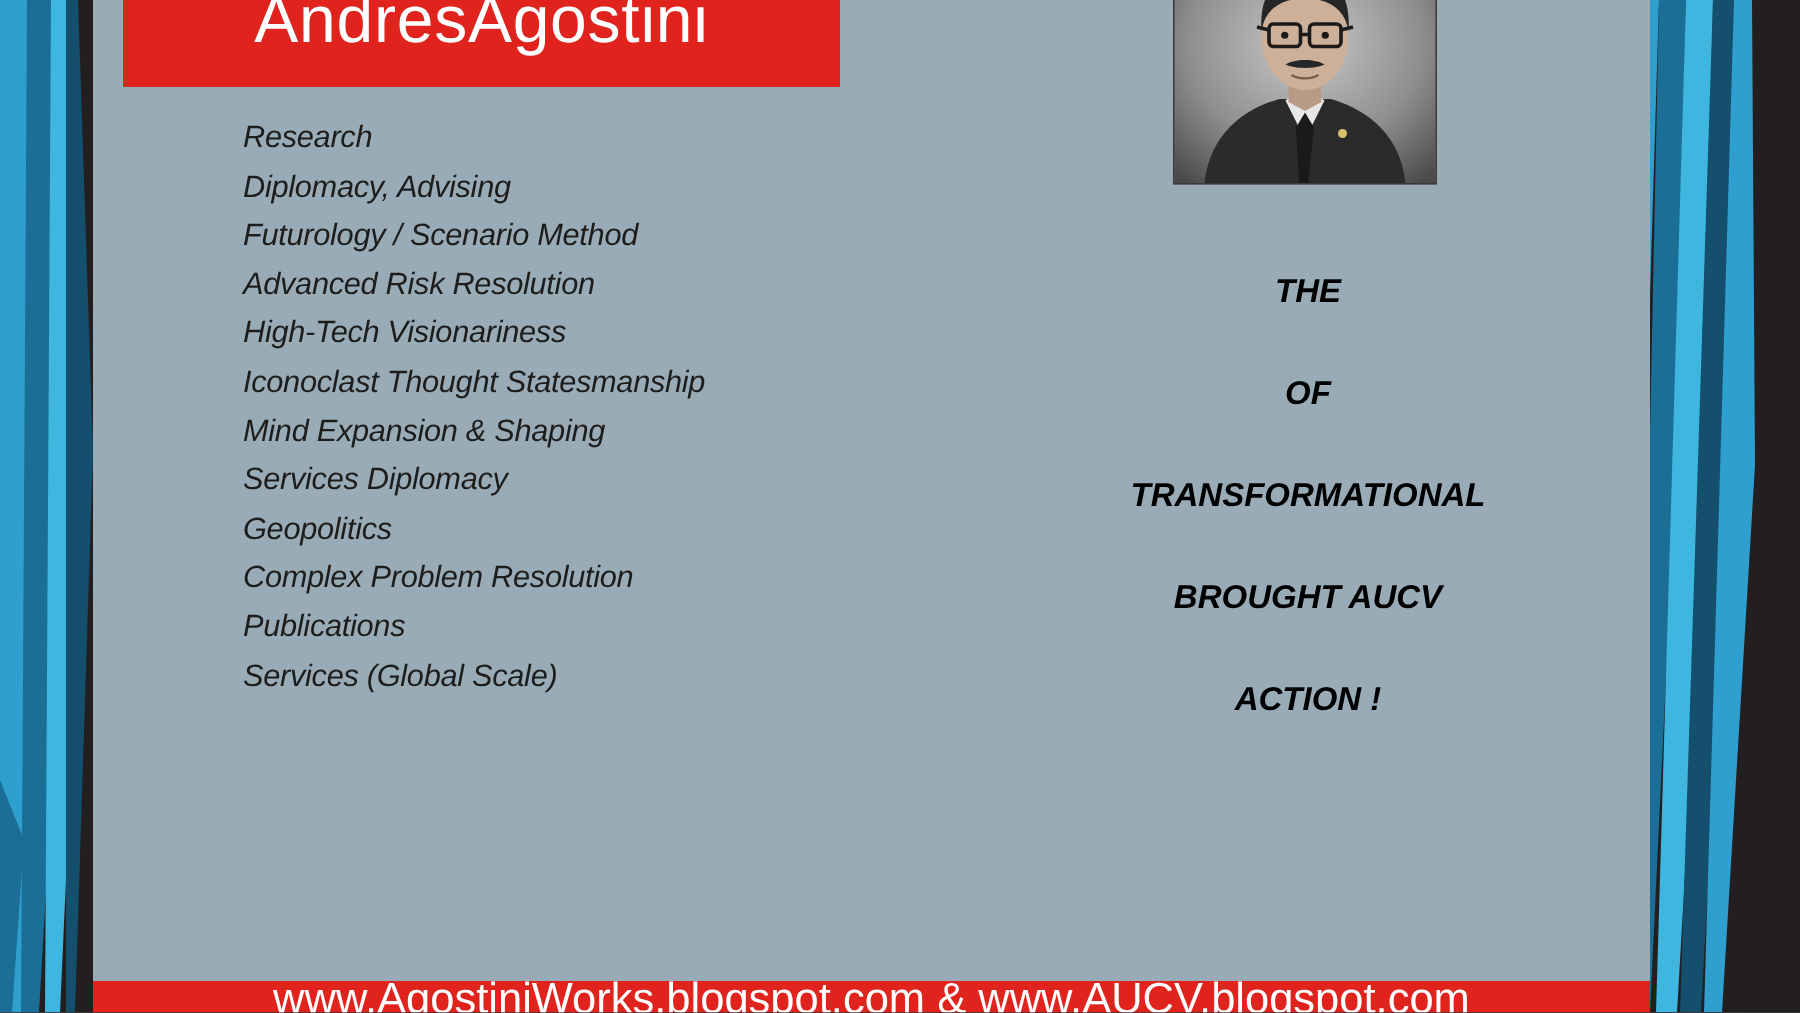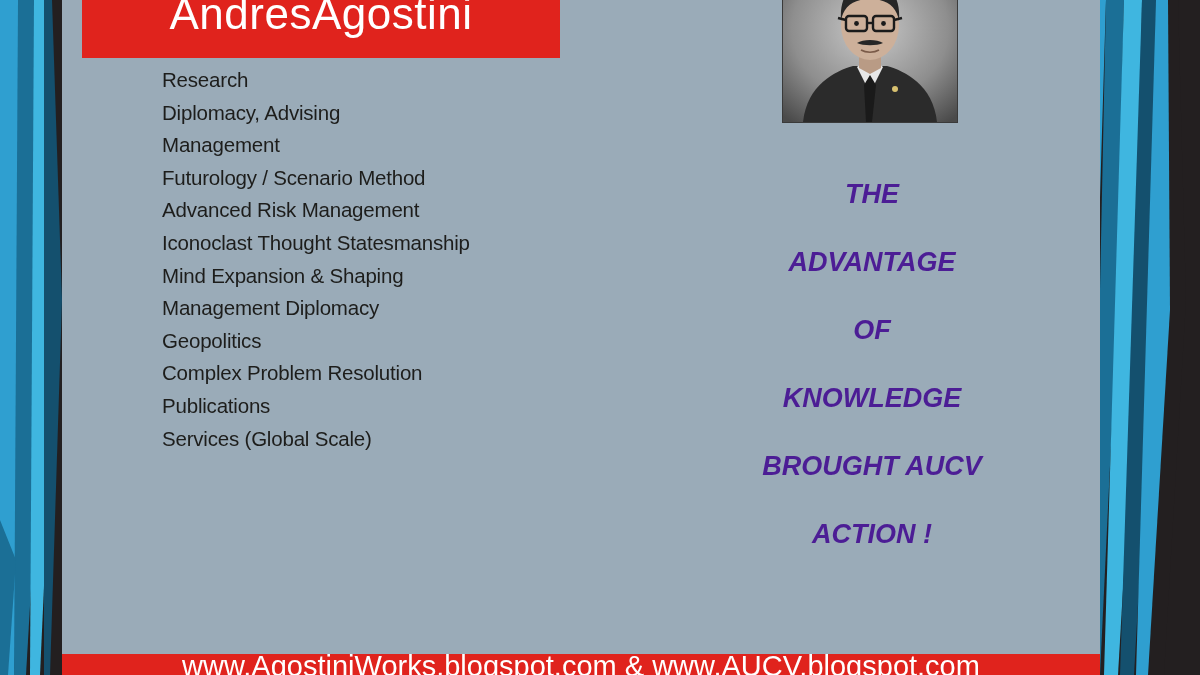--- a/index.html
+++ b/index.html
@@ -63,25 +63,26 @@
     letter-spacing: 0.5px;
     white-space: nowrap;
     line-height: 1;
     padding-top: 6px;
   }
 
   
   .competency-list {
     position: absolute;
     left: 100px;
-    top: 64px;
+    top: 76px;
     width: 520px;
     margin: 0;
     padding: 0;
     list-style: none;
+    font-style: italic;
   }
   .competency-list li {
     font-family: "Liberation Sans", sans-serif;
     font-size: 20.5px;
     line-height: 32.6px;
     color: #1d1d1b;
     white-space: nowrap;
     letter-spacing: -0.2px;
   }
 
@@ -103,22 +104,22 @@
     position: absolute;
     left: 600px;
     top: 160px;
     width: 420px;
     text-align: center;
   }
   .slogan .line {
     font-family: "Liberation Sans", sans-serif;
     font-style: italic;
     font-weight: bold;
-    font-size: 27px;
-    color: #4c1d95;
+    font-size: 22px;
+    color: #000000;
     line-height: 68px;
     white-space: nowrap;
   }
 
   
   .footer {
     position: absolute;
     left: 62px;
     top: 654px;
     width: 1038px;
@@ -166,26 +167,26 @@
 
   <div class="panel">
 
     <div class="title-bar">
       <span class="title-text">AndresAgostini</span>
     </div>
 
     <ul class="competency-list">
       <li>Research</li>
       <li>Diplomacy, Advising</li>
-      <li>Management</li>
       <li>Futurology / Scenario Method</li>
-      <li>Advanced Risk Management</li>
+      <li>Advanced Risk Resolution</li>
+      <li>High-Tech Visionariness</li>
       <li>Iconoclast Thought Statesmanship</li>
       <li>Mind Expansion &amp; Shaping</li>
-      <li>Management Diplomacy</li>
+      <li>Services Diplomacy</li>
       <li>Geopolitics</li>
       <li>Complex Problem Resolution</li>
       <li>Publications</li>
       <li>Services (Global Scale)</li>
     </ul>
 
     <div class="portrait">
       <svg width="174" height="155" viewBox="0 0 174 155">
         <defs>
           <radialGradient id="bgGrad" cx="50%" cy="40%" r="75%">
@@ -222,23 +223,22 @@
         <path d="M74,76 C80,72 94,72 100,76 C94,79 80,79 74,76 Z" fill="#262626"></path>
 
         <path d="M78,83 C83,86 91,86 96,83" stroke="#7a5a48" stroke-width="1.6" fill="none"></path>
 
         <circle cx="112" cy="122" r="3" fill="#d8c170"></circle>
       </svg>
     </div>
 
     <div class="slogan">
       <div class="line">THE</div>
-      <div class="line">ADVANTAGE</div>
       <div class="line">OF</div>
-      <div class="line">KNOWLEDGE</div>
+      <div class="line">TRANSFORMATIONAL</div>
       <div class="line">BROUGHT AUCV</div>
       <div class="line">ACTION  !</div>
     </div>
 
   </div>
 
   <div class="footer">
     <div class="footer-text">www.AgostiniWorks.blogspot.com &amp; www.AUCV.blogspot.com</div>
   </div>
 

